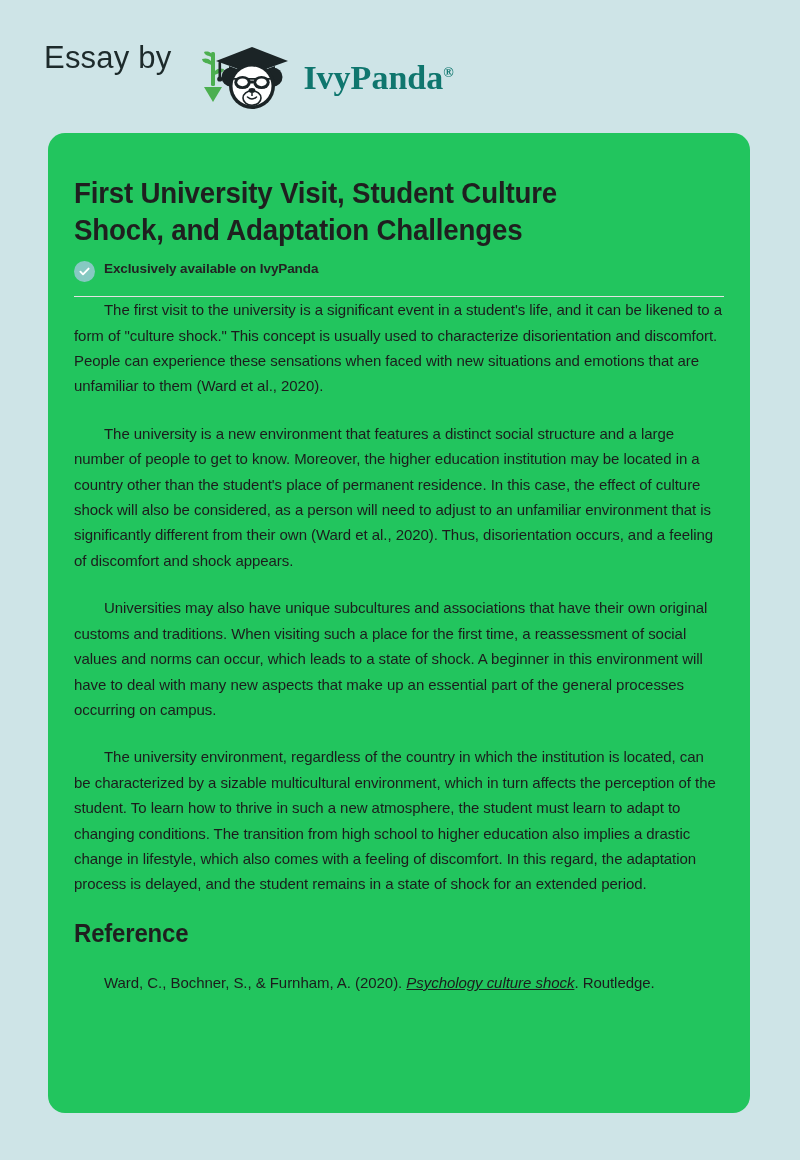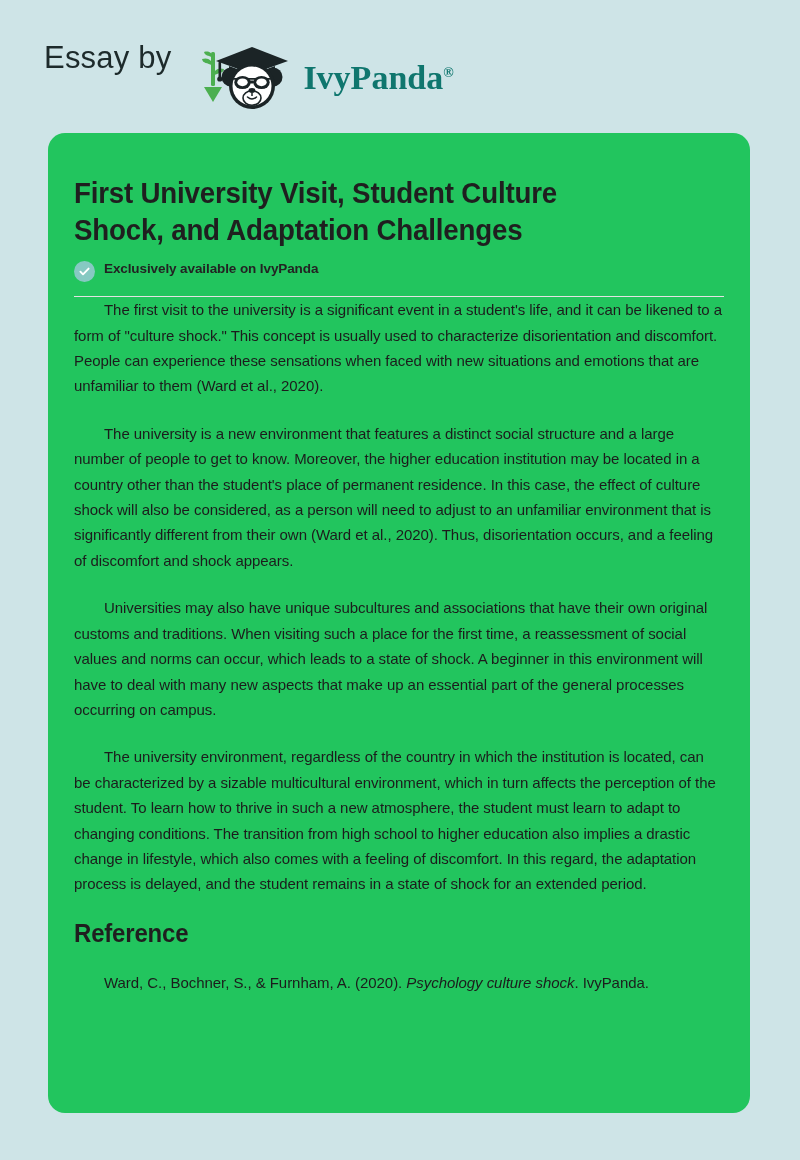--- a/index.html
+++ b/index.html
@@ -143,21 +143,21 @@
   }
 
   .reference-entry {
     font-size: 15px;
     line-height: 25.4px;
     color: #1c1c1c;
     margin: 22px 0 0 0;
     padding-left: 30px;
     letter-spacing: -0.05px;
   }
-  .reference-entry .italic { font-style: italic; }
+  .reference-entry .italic { font-style: italic; text-decoration: underline; }
 </style>
 </head>
 <body>
 
 <div class="page-header">
   <span class="essay-by">Essay by</span>
 
   <div class="brand-lockup">
     <span class="brand-mark">
       <svg viewBox="0 0 118 72" xmlns="http://www.w3.org/2000/svg" aria-hidden="true">
@@ -223,15 +223,15 @@
 
   <div class="essay-body">
     <p>The first visit to the university is a significant event in a student's life, and it can be likened to a form of "culture shock." This concept is usually used to characterize disorientation and discomfort. People can experience these sensations when faced with new situations and emotions that are unfamiliar to them (Ward et al., 2020).</p>
     <p>The university is a new environment that features a distinct social structure and a large number of people to get to know. Moreover, the higher education institution may be located in a country other than the student's place of permanent residence. In this case, the effect of culture shock will also be considered, as a person will need to adjust to an unfamiliar environment that is significantly different from their own (Ward et al., 2020). Thus, disorientation occurs, and a feeling of discomfort and shock appears.</p>
     <p>Universities may also have unique subcultures and associations that have their own original customs and traditions. When visiting such a place for the first time, a reassessment of social values and norms can occur, which leads to a state of shock. A beginner in this environment will have to deal with many new aspects that make up an essential part of the general processes occurring on campus.</p>
     <p>The university environment, regardless of the country in which the institution is located, can be characterized by a sizable multicultural environment, which in turn affects the perception of the student. To learn how to thrive in such a new atmosphere, the student must learn to adapt to changing conditions. The transition from high school to higher education also implies a drastic change in lifestyle, which also comes with a feeling of discomfort. In this regard, the adaptation process is delayed, and the student remains in a state of shock for an extended period.</p>
   </div>
 
   <h2 class="reference-heading">Reference</h2>
 
-  <p class="reference-entry"><span>Ward, C., Bochner, S., &amp; Furnham, A. (2020). </span><span class="italic">Psychology culture shock</span><span>. IvyPanda.</span></p>
+  <p class="reference-entry"><span>Ward, C., Bochner, S., &amp; Furnham, A. (2020). </span><span class="italic">Psychology culture shock</span><span>. Routledge.</span></p>
 
 </div>
 
 </body></html>

